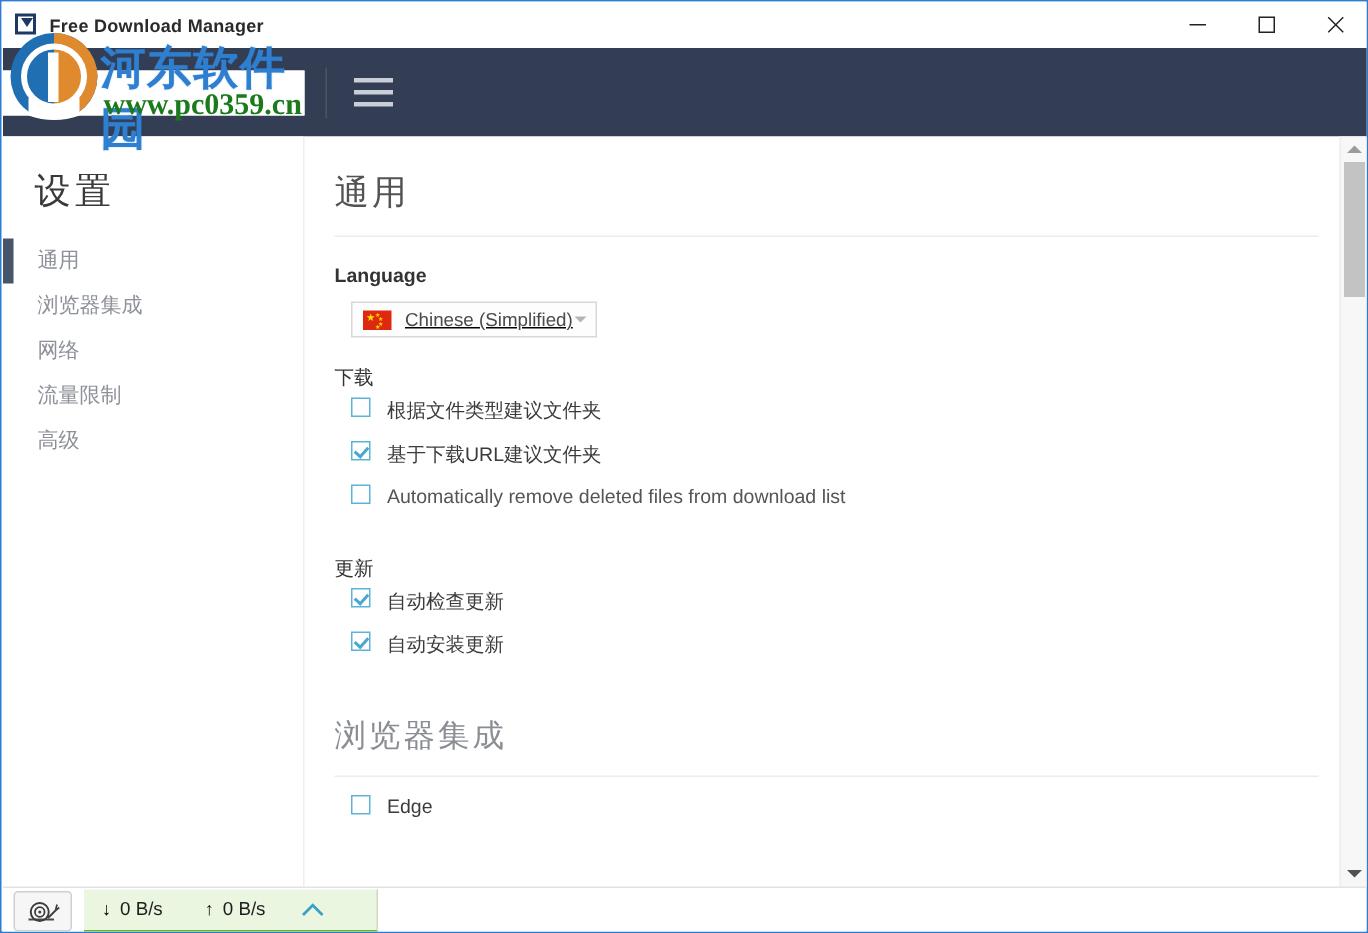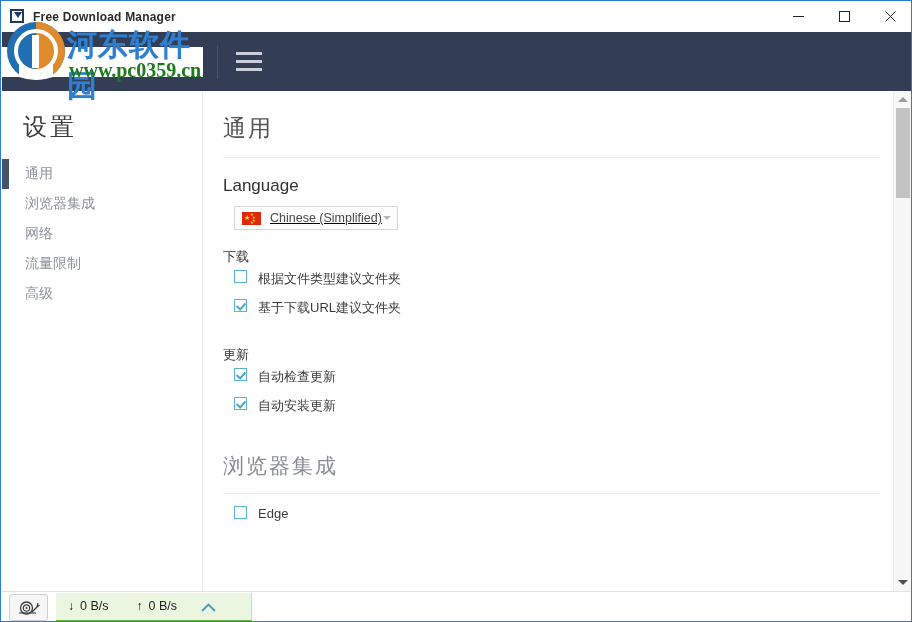--- a/index.html
+++ b/index.html
@@ -247,21 +247,21 @@
   .hr {
     height: 1px;
     background: #ececec;
     margin: 13px 14px 0 20px;
   }
   .section-label {
     font-size: 13px;
     color: #333333;
     margin: 18px 0 0 20px;
   }
-  .label-en { font-size: 17px; }
+  .label-en { font-size: 13px; font-weight: bold; }
   .lang-btn {
     margin: 10px 0 0 31px;
     display: inline-flex;
     align-items: center;
     height: 24px;
     border: 1px solid #d8d8d8;
     background: #fdfdfd;
     padding: 0 6px 0 7px;
     box-sizing: border-box;
     text-decoration: underline;
@@ -556,20 +556,24 @@
           <div class="opt-row">
             <span class="cb"></span>
             <span class="opt-label">根据文件类型建议文件夹</span>
           </div>
 
           <div class="opt-row">
             <span class="cb checked"></span>
             <span class="opt-label">基于下载URL建议文件夹</span>
           </div>
 
+          <div class="opt-row">
+            <span class="cb"></span>
+            <span class="opt-label muted">Automatically remove deleted files from download list</span>
+          </div>
 
 
         </div>
 
         
         <div class="section-label">更新</div>
         <div class="opt-list">
 
           <div class="opt-row">
             <span class="cb checked"></span>

